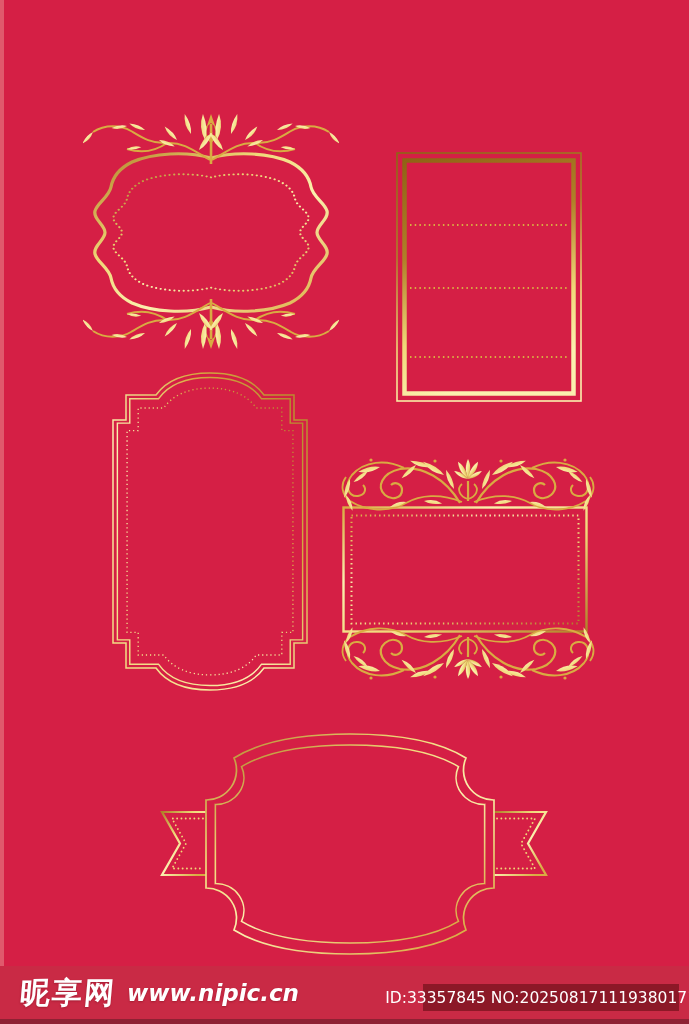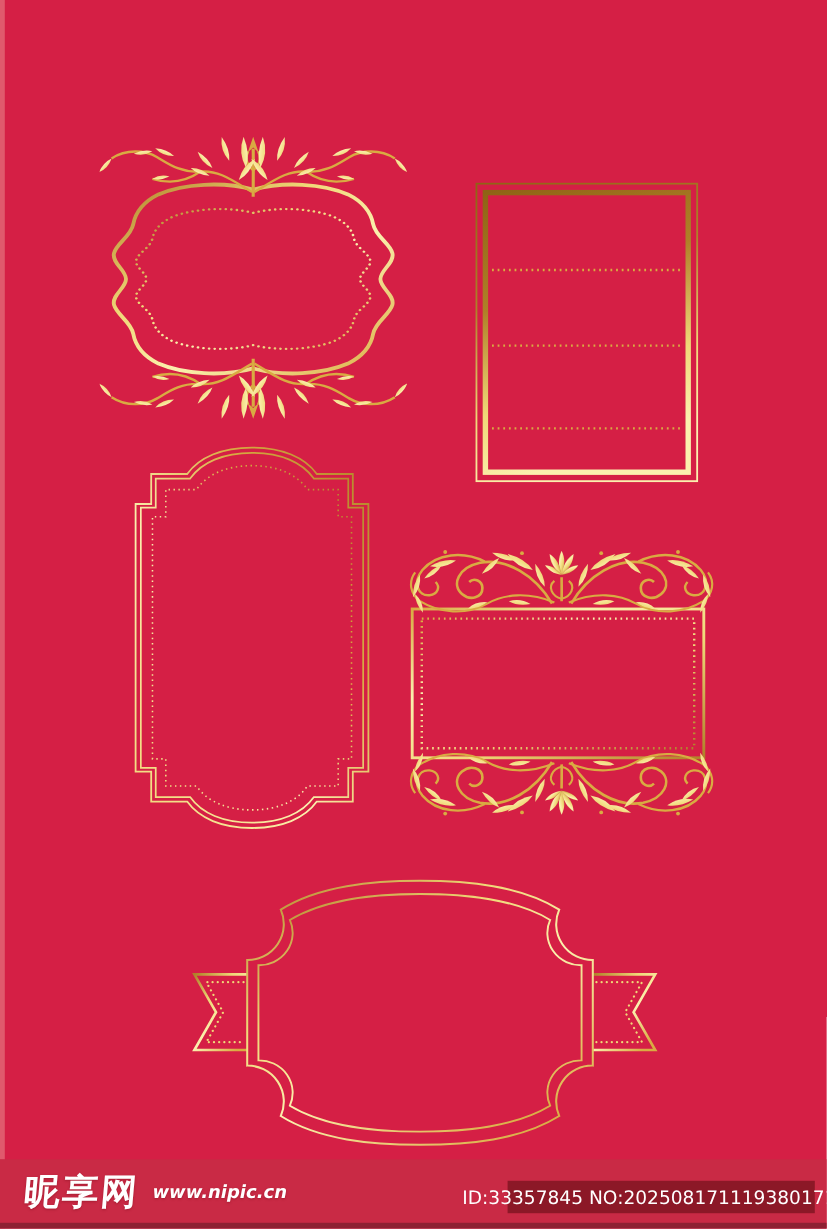--- a/index.html
+++ b/index.html
@@ -7,21 +7,21 @@
     position:relative;width:689px;height:1024px;overflow:hidden;
     background:var(--background,#d51f45);
     font-family:"DejaVu Sans","Liberation Sans",sans-serif;
   }
   .left-strip{position:absolute;left:0;top:0;width:4px;height:100%;background:var(--left-strip,#e0596c);}
   .frame{position:absolute;}
   .watermark-bar{position:absolute;left:0;top:966px;width:689px;height:58px;background:var(--bar,#c92a45);}
   .bar-edge{position:absolute;left:0;bottom:0;width:100%;height:5px;background:var(--bar-edge,#8e2133);}
   .logo-row{position:absolute;left:20px;top:971px;height:44px;display:flex;align-items:center;gap:11px;color:var(--text,#fff);}
   .site-name{font-size:30px;font-weight:bold;letter-spacing:2px;transform:skewX(-5deg);text-shadow:0 1px 2px rgba(120,10,25,.45);}
-  .site-url{font-size:15px;font-weight:bold;font-style:italic;text-shadow:0 1px 2px rgba(120,10,25,.45);}
+  .site-url{font-size:23px;font-weight:bold;font-style:italic;text-shadow:0 1px 2px rgba(120,10,25,.45);}
   .id-box{
     position:absolute;left:423px;top:984px;width:256px;height:27px;
     background:var(--idbox,#8c1827);color:var(--text,#fff);
     display:flex;align-items:center;justify-content:center;
     font-size:15.5px;white-space:nowrap;
   }
   .defs-svg{position:absolute;width:0;height:0;}
 </style>
 </head>
 <body>

